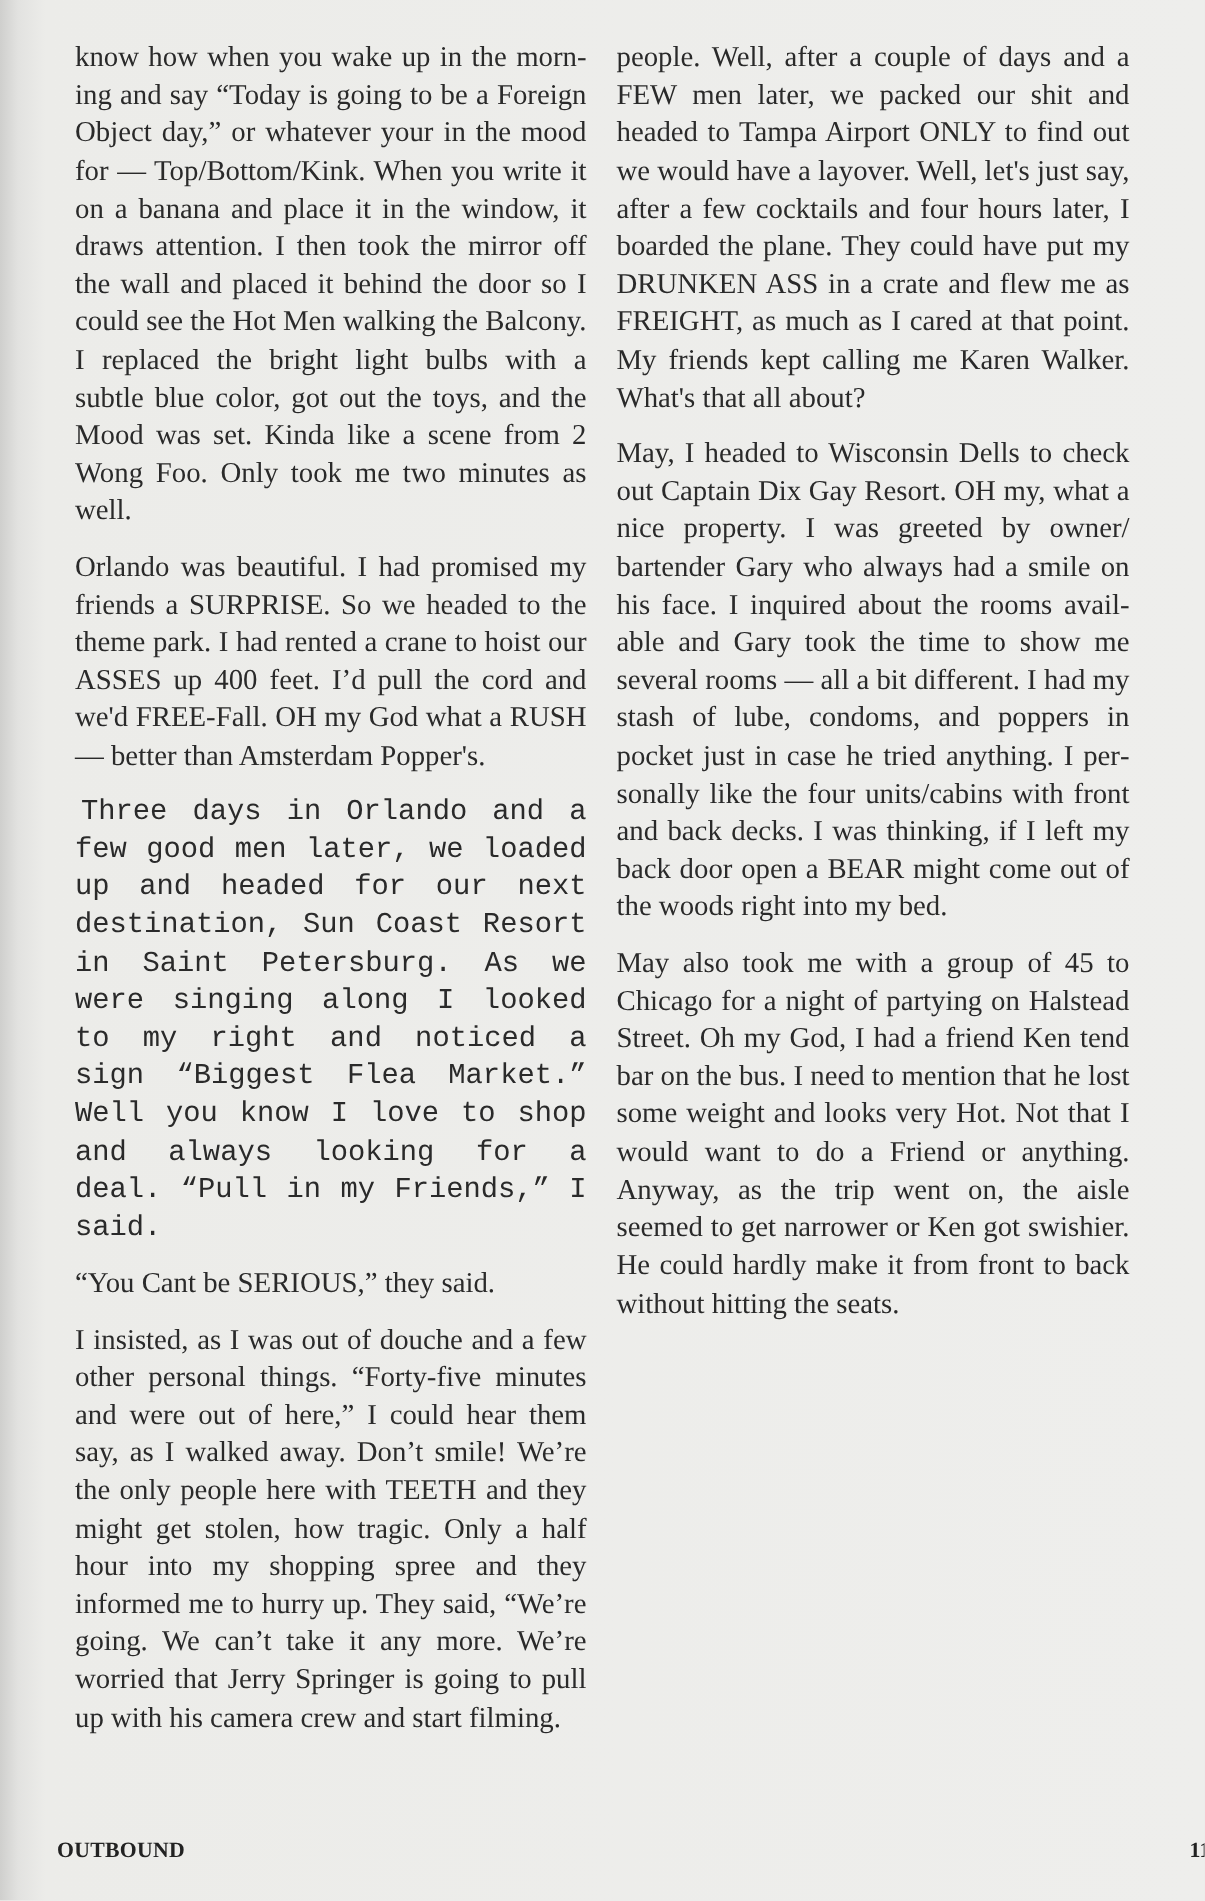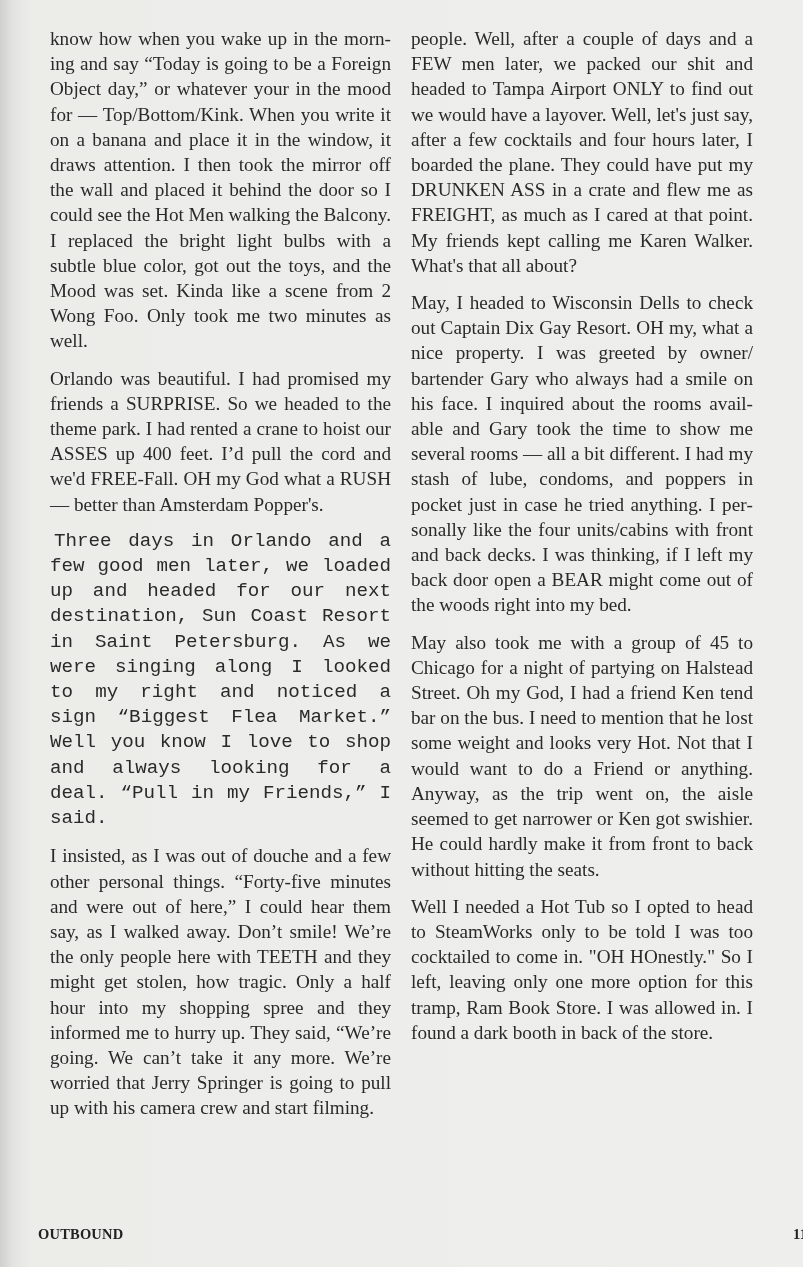--- a/index.html
+++ b/index.html
@@ -41,26 +41,26 @@
 </style>
 </head>
 <body>
 
 <div class="page">
 
   <div class="col col-left">
     <p>know how when you wake up in the morn­ing and say “Today is going to be a For­eign Object day,” or whatever your in the mood for — Top/Bottom/Kink.  When you write it on a banana and place it in the window, it draws attention.  I then took the mirror off the wall and placed it behind the door so I could see the Hot Men  walking the Balcony.  I replaced the bright light bulbs with  a subtle blue color, got out the toys, and the Mood was set.  Kinda like a scene from 2 Wong Foo.  Only took me two minutes as well.</p>
     <p>Orlando was beautiful.   I had promised my friends a SURPRISE.  So we headed to the theme park.  I had rented a crane to hoist our ASSES up 400 feet. I’d pull the cord and we'd FREE-Fall.  OH my God what a RUSH — better than Amsterdam Popper's.</p>
     <p class="indent">Three days in Orlando and a few good men later, we loaded up and headed for our next destination, Sun Coast Resort in Saint Petersburg.  As we were singing along I looked to my right and noticed a sign “Biggest Flea Market.”  Well you know I love to shop and always looking for a deal.  “Pull in my Friends,” I said.</p>
+    <p>“You Cant be SERIOUS,” they said.</p>
     <p>I insisted, as I was out of douche and a few other personal things.  “Forty-five  min­utes and were out of here,”  I could hear them say, as I walked away.  Don’t smile! We’re the only people here with TEETH and they might get stolen, how tragic. Only a half hour into my shopping spree and they informed me to hurry up.  They said, “We’re going. We can’t take it any more. We’re worried that Jerry Springer is going to pull up with his camera crew and start filming.</p>
   </div>
 
   <div class="col col-right">
     <p>people.  Well, after a couple of days and a FEW men later, we packed our shit and headed to Tampa Airport ONLY to find out we would have a layover.  Well, let's just say, after a few cocktails and four hours later, I boarded the plane.  They could have put my DRUNKEN ASS in a crate and flew me as FREIGHT, as much as I cared at that point. My friends kept calling me Karen Walker.  What's that all about?</p>
     <p>May, I headed to Wisconsin Dells to check out Captain Dix Gay Resort.  OH my, what a nice property.  I was greeted by owner/ bartender Gary who always had a smile on his face.  I inquired about the rooms avail­able and Gary took the time to show me several rooms — all a bit different.  I had my stash of lube, condoms, and poppers in pocket just in case he tried anything.  I per­sonally like the four units/cabins with front and back decks.  I was thinking, if I left my back door open a BEAR might come out of the woods right into my bed.</p>
     <p>May also took me with a group of 45 to Chicago for a night of partying on Hal­stead Street.  Oh my God, I had a friend Ken tend bar on the bus.  I need to mention that he lost some weight and looks very Hot.  Not that I would want to do a Friend or anything.  Anyway, as the trip went on, the aisle seemed to get narrower or Ken got swishier.  He could hardly make it from front to back without hitting the seats.</p>
-    <p>Well I needed a Hot Tub so I opted to head to SteamWorks only to be told I was too cocktailed to come in. "OH HOnestly."  So I left, leaving only one more option for this tramp, Ram Book Store. I was allowed in. I found a dark booth in back of the store.</p>
   </div>
 
   <div class="footer footer-left">OUTBOUND</div>
   <div class="footer footer-right">11</div>
 
 </div>
 
 </body></html>

